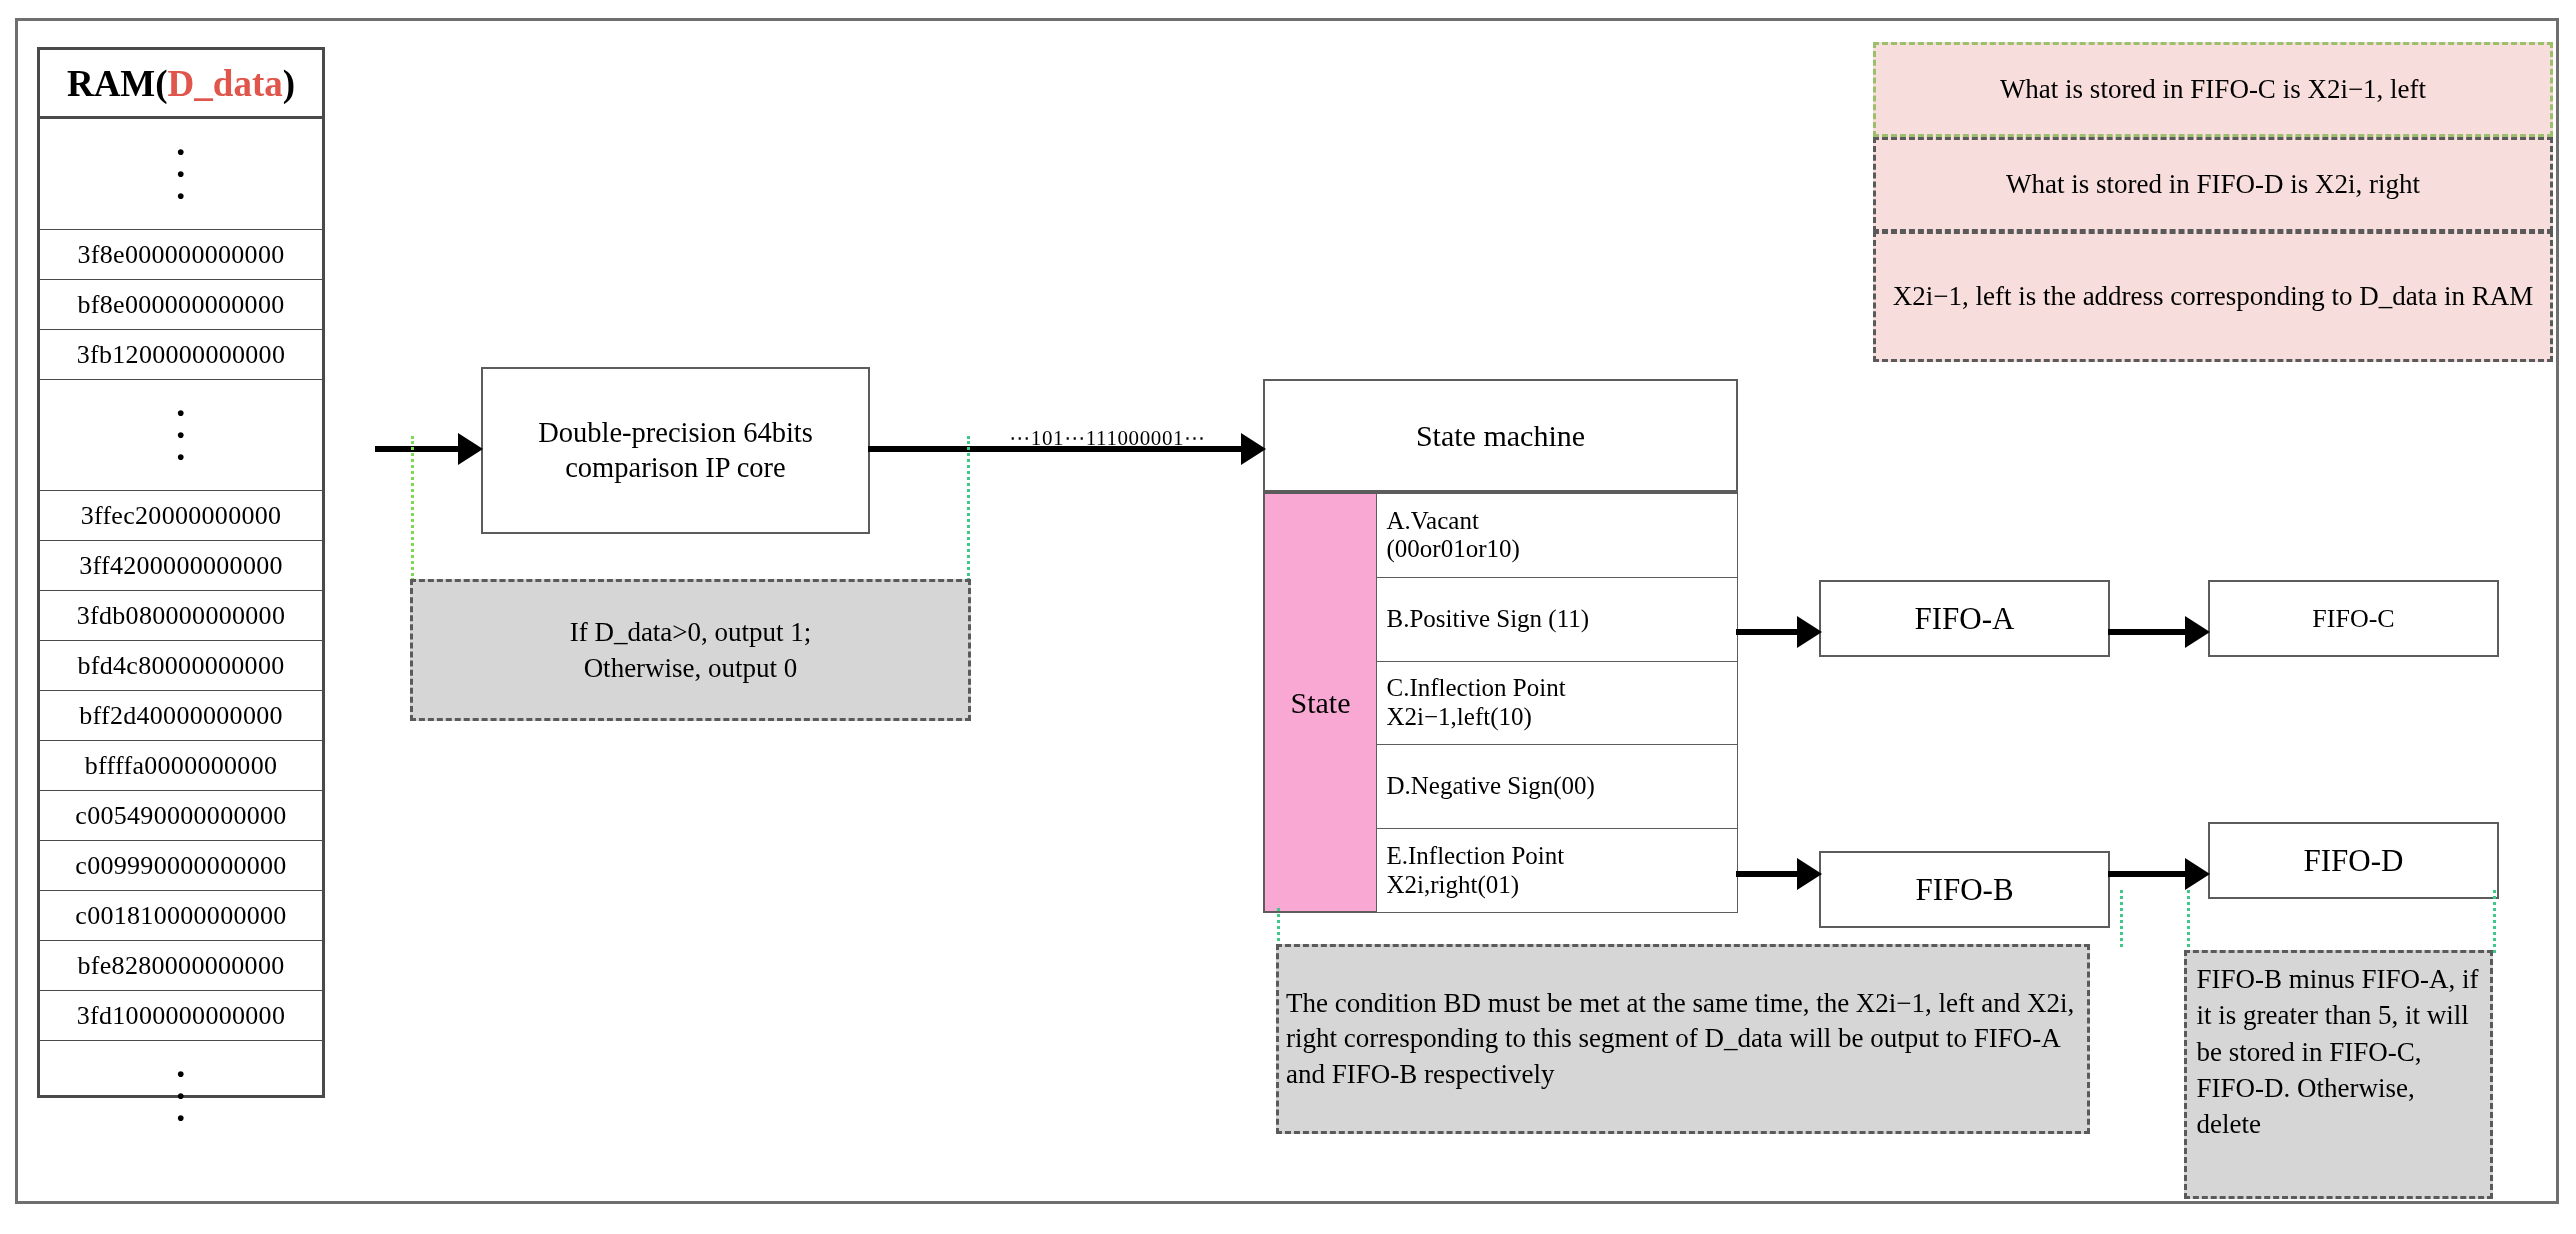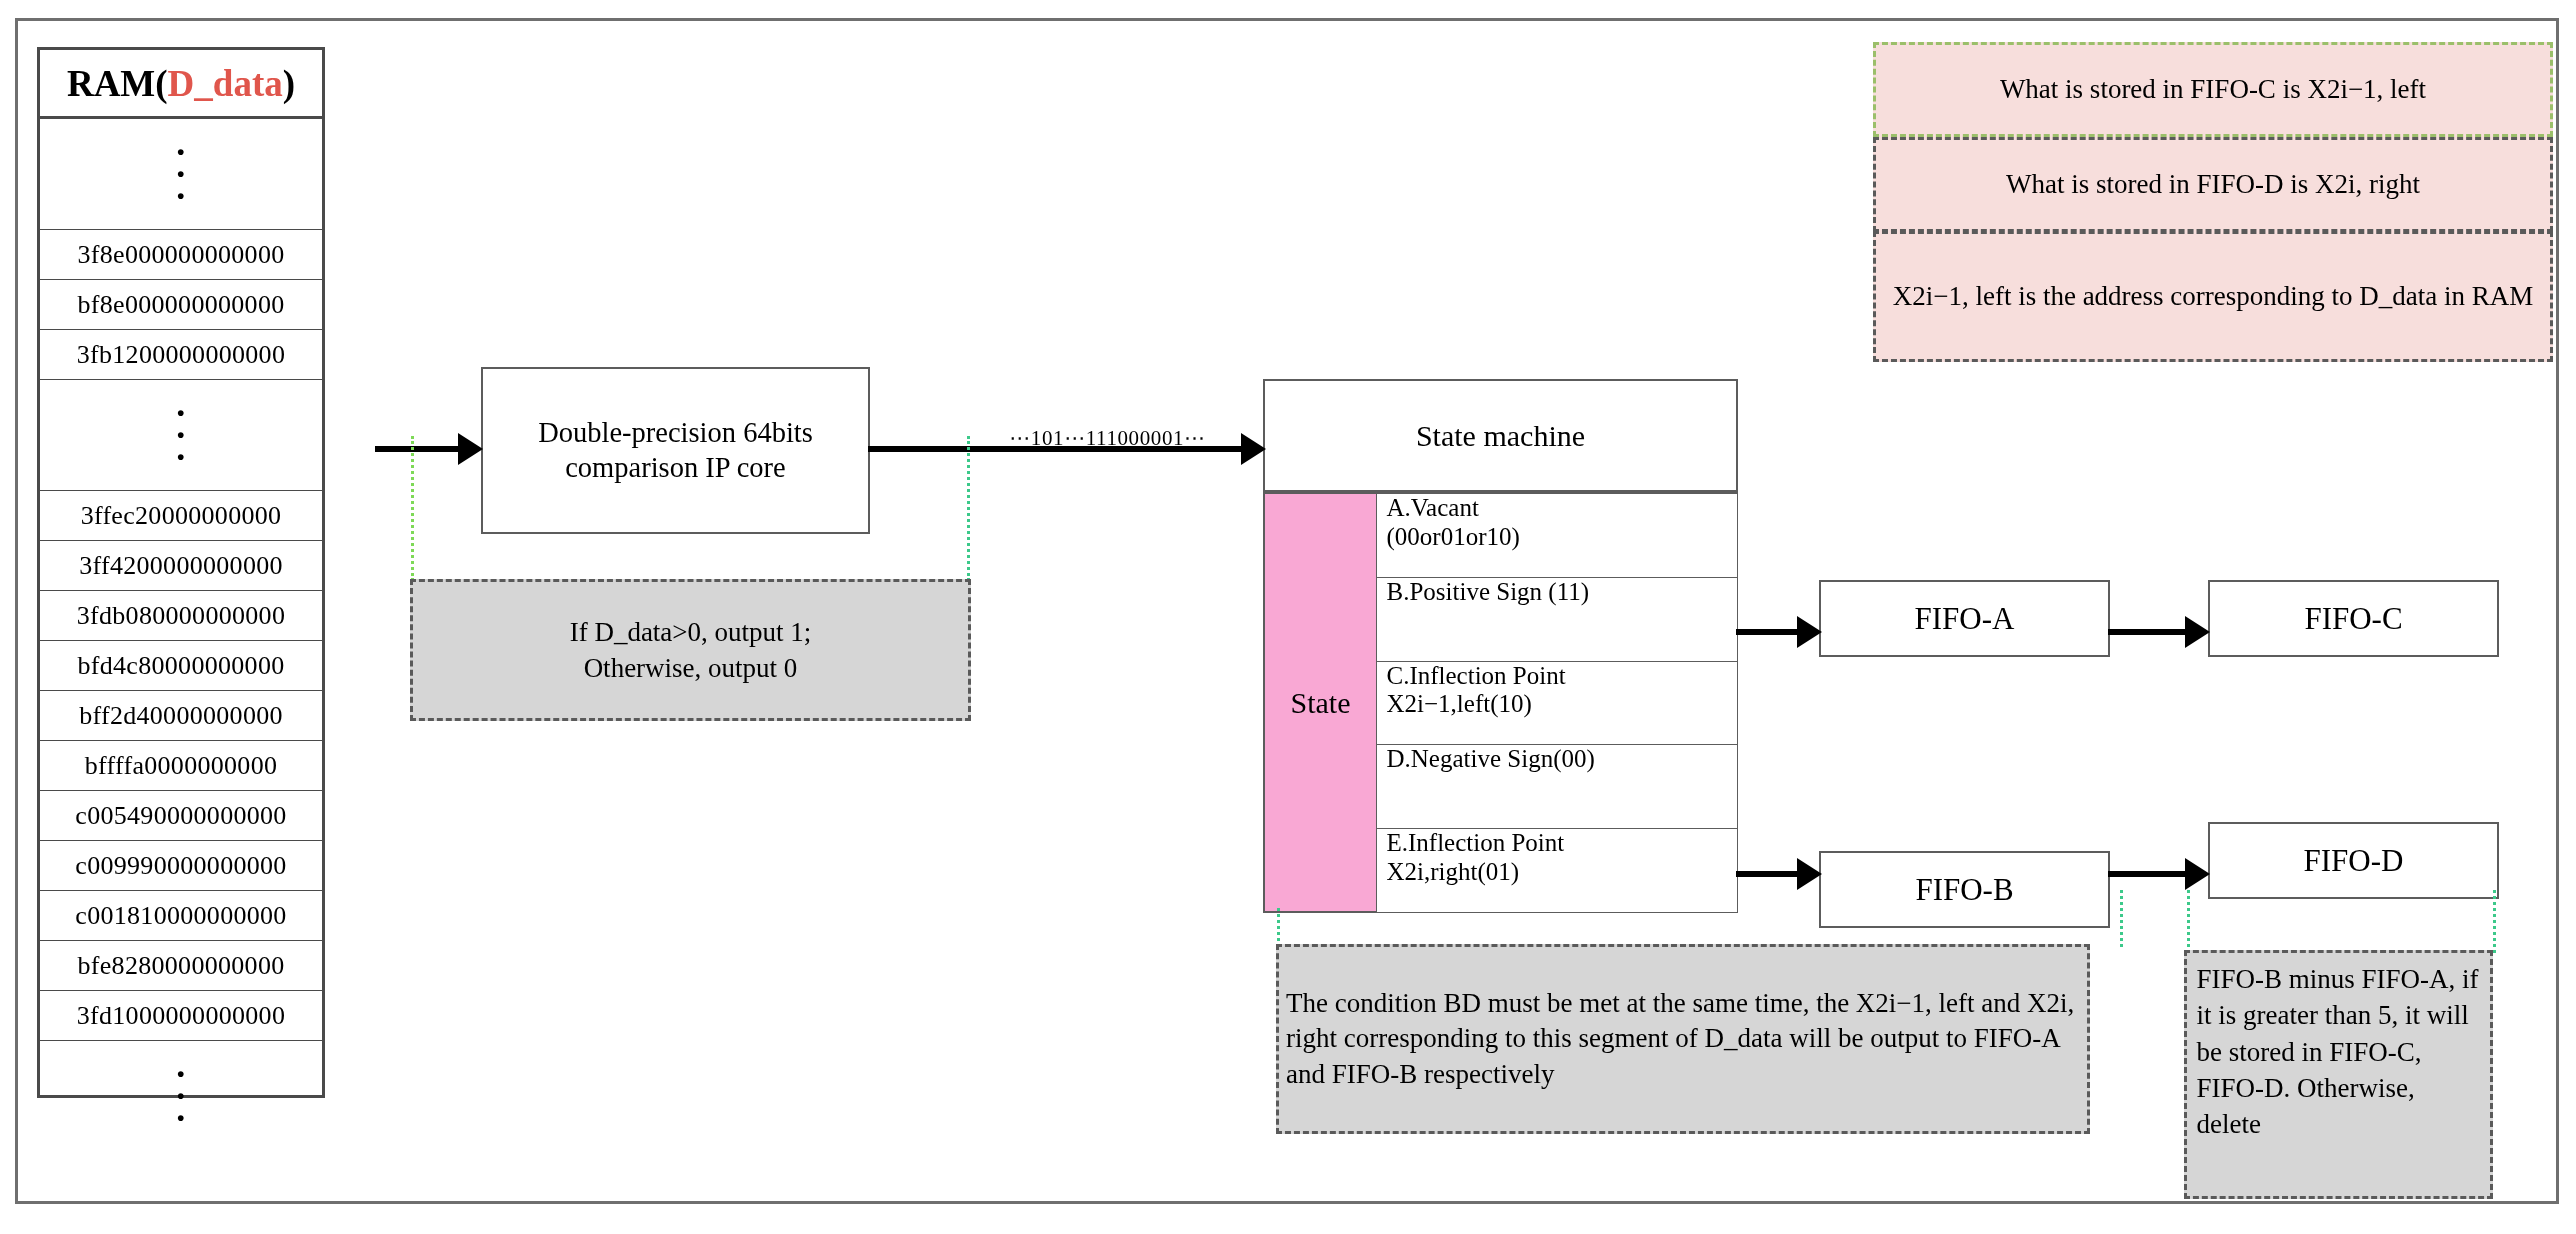--- a/index.html
+++ b/index.html
@@ -23,34 +23,34 @@
   .ram-row.last{border-bottom:none;}
   .vdots{display:flex;flex-direction:column;align-items:center;justify-content:center;line-height:.62;
     font-size:36px;font-weight:bold;}
   .vdots span{display:block;}
 
   
   .node{border:2.4px solid #5c5c5c;background:#fff;display:flex;align-items:center;justify-content:center;
     text-align:center;font-size:28.5px;line-height:1.22;}
   .ip-core{left:481px;top:367px;width:389px;height:167px;padding:0 10.7px;}
   .fifo-a{left:1819px;top:580px;width:291px;height:77px;font-size:31px;}
-  .fifo-c{left:2208px;top:580px;width:291px;height:77px;font-size:31px;}
+  .fifo-c{left:2208px;top:580px;width:291px;height:77px;font-size:26px;}
   .fifo-b{left:1819px;top:822px;width:291px;height:77px;font-size:31px;margin-top:29px;}
   .fifo-d{left:2208px;top:822px;width:291px;height:77px;font-size:31px;}
 
   
   .sm{left:1263px;top:379px;width:475px;height:534px;}
   .sm-head{position:absolute;left:0;top:0;width:475px;height:113px;border:2.4px solid #5c5c5c;
     background:#fff;display:flex;align-items:center;justify-content:center;font-size:30px;box-sizing:border-box;}
   .sm-body{position:absolute;left:0;top:113px;width:475px;height:421px;display:flex;box-sizing:border-box;}
   .sm-state-col{width:113px;background:#f9a8d4;border:2.4px solid #5c5c5c;border-right:none;
     display:flex;align-items:center;justify-content:center;font-size:30px;box-sizing:border-box;}
   .sm-rows{flex:1;display:flex;flex-direction:column;box-sizing:border-box;}
   .sm-row{flex:1;border:1.8px solid #5c5c5c;border-top:none;background:#fff;
-    display:flex;padding-left:9.5px;font-size:25px;line-height:1.15;box-sizing:border-box;}
+    display:flex;align-items:center;padding-left:9.5px;font-size:25px;line-height:1.15;box-sizing:border-box;}
   .sm-row:first-child{border-top:2.4px solid #5c5c5c;}
 
   
   .note{border:3px dashed #5a5a5a;display:flex;align-items:center;justify-content:center;
     text-align:center;font-size:27px;line-height:1.34;padding:3.6px 8.3px;}
   .note-gray{background:#d6d6d6;}
   .note-pink{background:#f7dedc;}
   .note-ipcore{left:410px;top:579px;width:561px;height:142px;}
   .note-bd{left:1276px;top:944px;width:814px;height:190px;text-align:left;
     justify-content:flex-start;font-size:27px;line-height:1.32;padding:6px 7px;}

